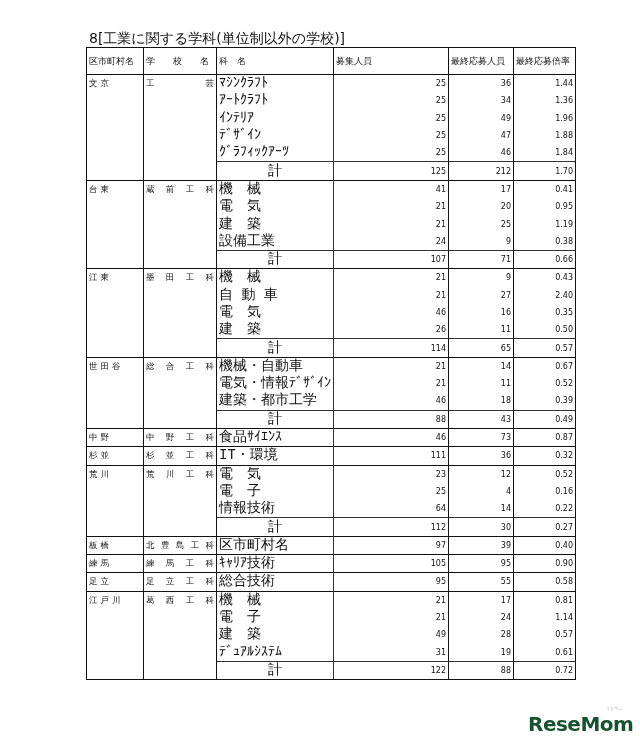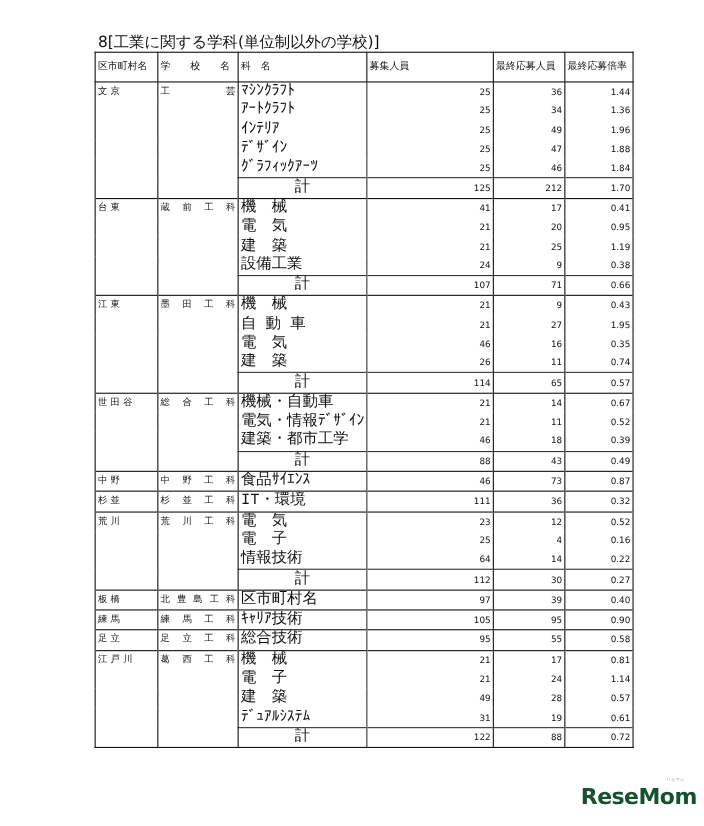--- a/index.html
+++ b/index.html
@@ -145,33 +145,33 @@
         </td>
         <td class="subj">機　械</td>
         <td class="num n4">21</td>
         <td class="num n5">9</td>
         <td class="num n6">0.43</td>
       </tr>
       <tr>
         <td class="subj">自 動 車</td>
         <td class="num n4">21</td>
         <td class="num n5">27</td>
-        <td class="num n6">1.95</td>
+        <td class="num n6">2.40</td>
       </tr>
       <tr>
         <td class="subj">電　気</td>
         <td class="num n4">46</td>
         <td class="num n5">16</td>
         <td class="num n6">0.35</td>
       </tr>
       <tr>
         <td class="subj">建　築</td>
         <td class="num n4">26</td>
         <td class="num n5">11</td>
-        <td class="num n6">0.74</td>
+        <td class="num n6">0.50</td>
       </tr>
       <tr class="sum">
         <td class="subj">計</td>
         <td class="num n4">114</td>
         <td class="num n5">65</td>
         <td class="num n6">0.57</td>
       </tr>
       <tr class="grp-start">
         <td class="ward" rowspan="4">世田谷</td>
         <td class="school" rowspan="4">

